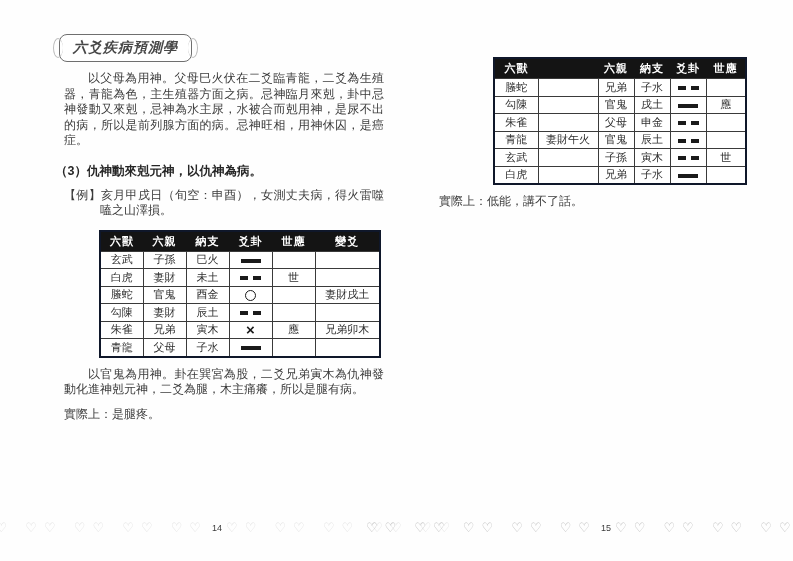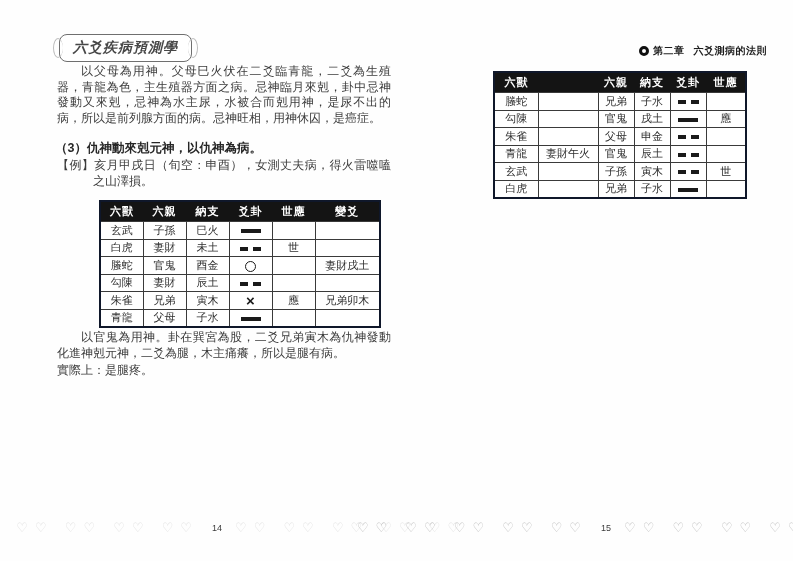--- a/index.html
+++ b/index.html
@@ -14,21 +14,21 @@
     border:1.5px solid #6f6f6f;border-radius:8px;padding:4px 13px;
     font-family:"DejaVu Serif","Liberation Serif",serif;font-style:italic;font-weight:bold;
     font-size:14px;color:#474747;background:#fff;letter-spacing:1px;
   }
   .cartouche::before,.cartouche::after{
     content:"";position:absolute;top:3px;width:9px;height:18px;
     border:1.5px solid #bdbdbd;border-radius:50%;
   }
   .cartouche::before{left:-7px;border-right:none;}
   .cartouche::after{right:-7px;border-left:none;}
-  p.body{font-size:12px;line-height:15.5px;text-align:justify;margin:2px;}
+  p.body{font-size:12px;line-height:15.5px;text-align:justify;margin:9px;}
   .indent{text-indent:2em;}
   .hang{padding-left:3em;text-indent:-3em;}
   .mt-para1{margin-top:17px;}
   .section-heading{font-size:12.5px;font-weight:bold;color:#262626;margin:15px 0 0 0;line-height:15px;}
   .example{margin-top:9px;}
   
   table.hex-table{border-collapse:collapse;border:2px solid #0f172a;font-size:11px;color:#2e2e2e;background:#fff;}
   table.hex-table th{background:#141414;color:#fff;font-weight:bold;height:19px;padding:0 2px;font-size:11px;letter-spacing:1px;}
   table.hex-table td{border:1px solid #3a3a3a;text-align:center;height:16.5px;padding:0 2px;}
   .tbl-left{margin:11px 0 0 44px;}
@@ -41,21 +41,21 @@
   .yao-cross{font-size:15px;font-weight:bold;line-height:12px;color:#1a1a1a;}
   .after-table{margin-top:8px;}
   
   .right-page{position:absolute;left:430px;top:44px;width:337px;}
   .chapter-line{display:flex;justify-content:flex-end;align-items:center;gap:4px;font-size:10px;font-weight:bold;color:#1e1e1e;}
   .ring-icon{width:4px;height:4px;border:3px solid #101010;border-radius:50%;flex:0 0 auto;}
   .chapter-num{letter-spacing:0.5px;}
   .chapter-title{margin-left:5px;letter-spacing:0.5px;}
   .rp-heading{margin-top:28px;}
   
-  .ornament-row{position:absolute;top:520px;display:flex;align-items:center;justify-content:center;gap:9px;text-align:right;}
+  .ornament-row{position:absolute;top:520px;display:flex;align-items:center;justify-content:center;text-align:right;}
   .ornament-row .flourish{font-size:13px;letter-spacing:7px;white-space:nowrap;font-family:"DejaVu Sans",sans-serif;}
   .orn-left{left:38px;width:358px;}
   .orn-left .flourish{color:#e2e2e2;}
   .orn-right{left:432px;width:348px;}
   .orn-right .flourish{color:#bfbfbf;}
   .page-num{font-size:9px;color:#3c3c3c;padding:0 4px;}
 </style>
 </head>
 <body>
 
@@ -146,25 +146,20 @@
             <td></td>
           </tr>
         </tbody>
       </table>
 
     <p class="body indent after-table">以官鬼為用神。卦在巽宮為股，二爻兄弟寅木為仇神發動化進神剋元神，二爻為腿，木主痛癢，所以是腿有病。</p>
     <p class="body">實際上：是腿疼。</p>
   </div>
 
   <div class="right-page">
-    <div class="chapter-line">
-      <span class="ring-icon"></span>
-      <span class="chapter-num">第二章</span>
-      <span class="chapter-title">六爻測病的法則</span>
-    </div>
 
 
     <table class="hex-table tbl-right">
       <colgroup>
         <col style="width:44px">
           <col style="width:60px">
           <col style="width:36px">
         <col style="width:36px">
           <col style="width:36px">
           <col style="width:40px">
@@ -236,20 +231,21 @@
             <td>白虎</td>
             <td></td>
             <td>兄弟</td>
             <td>子水</td>
             <td><span class="yao yao-yang"></span></td>
             <td></td>
           </tr>
         </tbody>
       </table>
 
+    <p class="body">實際上：低能，講不了話。</p>
   </div>
 
   <div class="ornament-row orn-left">
     <span class="flourish">♡♡ ♡♡ ♡♡ ♡♡ ♡♡</span>
     <span class="page-num">14</span>
     <span class="flourish">♡♡ ♡♡ ♡♡ ♡♡ ♡♡</span>
   </div>
   <div class="ornament-row orn-right">
     <span class="flourish">♡♡ ♡♡ ♡♡ ♡♡ ♡♡</span>
     <span class="page-num">15</span>

